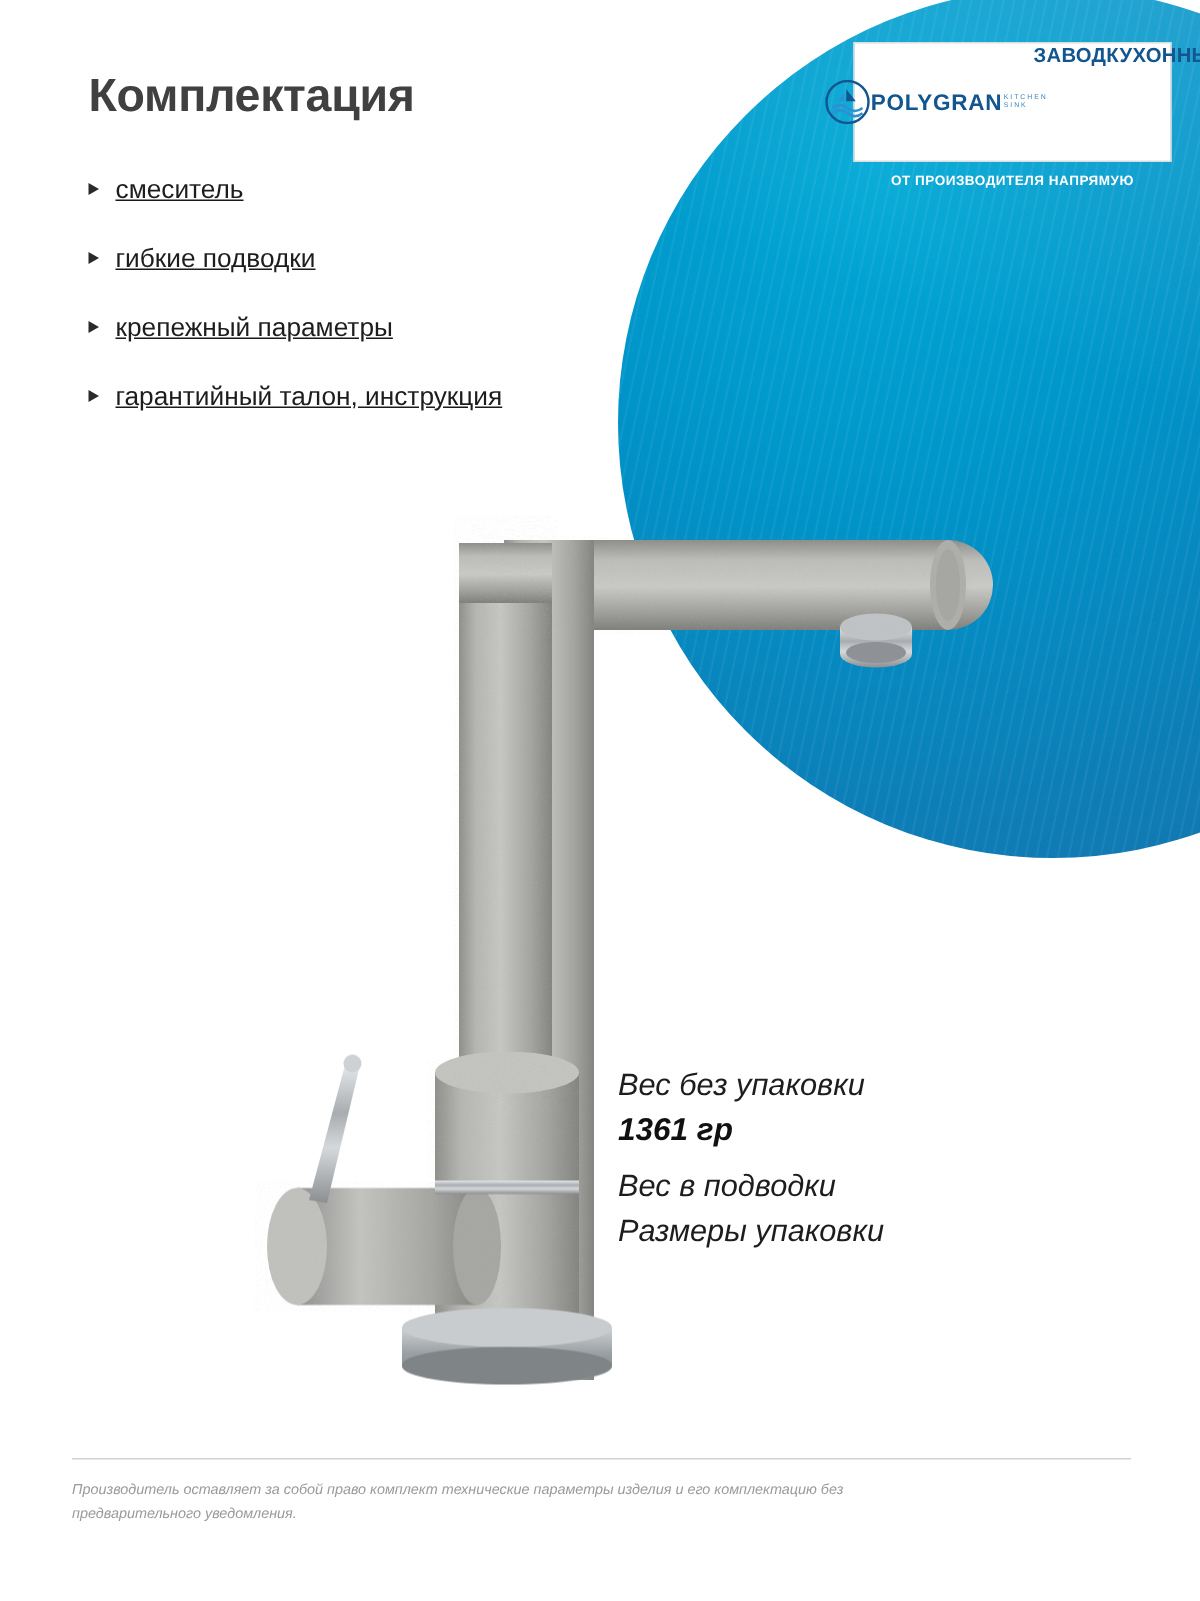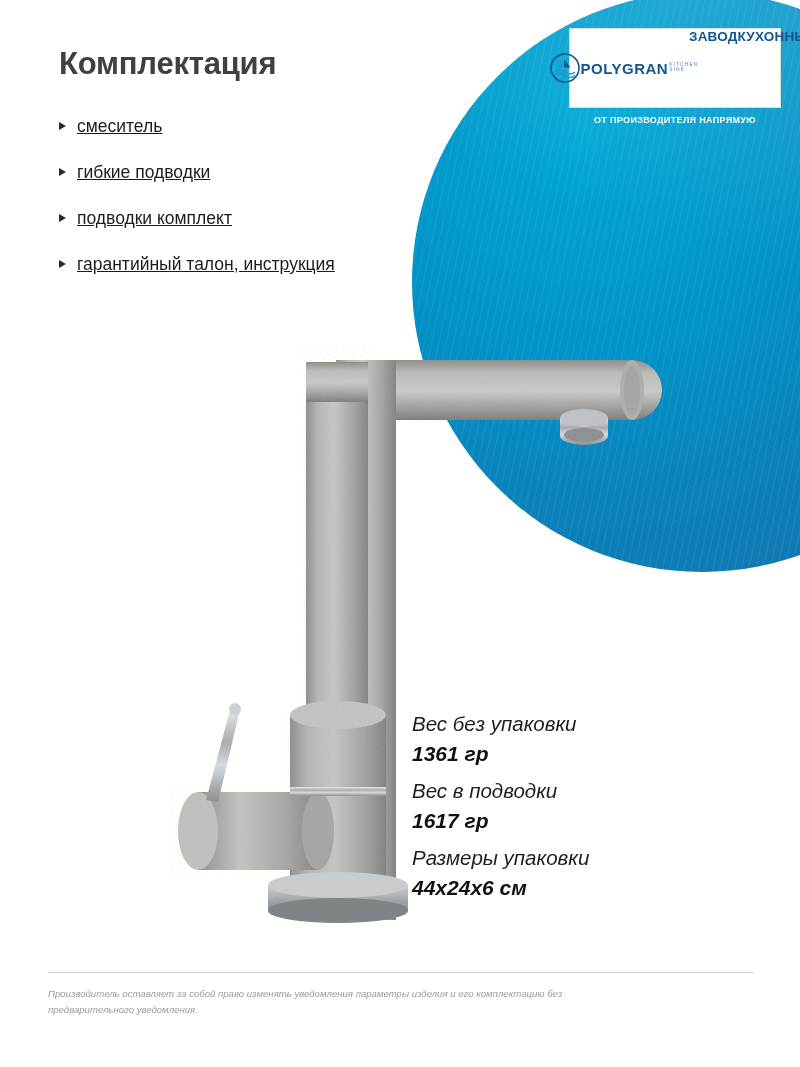--- a/index.html
+++ b/index.html
@@ -241,21 +241,21 @@
   <li>
     <span class="tri"></span>
     <span>смеситель</span>
   </li>
   <li>
     <span class="tri"></span>
     <span>гибкие подводки</span>
   </li>
   <li>
     <span class="tri"></span>
-    <span>подводки комплект</span>
+    <span>крепежный параметры</span>
   </li>
   <li>
     <span class="tri"></span>
     <span>гарантийный талон, инструкция</span>
   </li>
 </ul>
 
 <div class="faucet">
   <svg width="610" height="650" viewBox="0 0 610 650" aria-hidden="true">
     <defs>
@@ -340,19 +340,17 @@
     <path d="M178 585 h140 v26 a70 12 0 0 1 -140 0 z" fill="url(#gBase)"></path>
     <ellipse cx="248" cy="585" rx="70" ry="13" fill="#c8ccce"></ellipse>
     <ellipse cx="248" cy="610" rx="70" ry="12" fill="#7f8487"></ellipse>
   </svg>
 </div>
 
 <div class="specs">
   <div class="lbl">Вес без упаковки</div>
   <div class="val">1361 гр</div>
   <div class="lbl">Вес в подводки</div>
-  <div class="val">1617 гр</div>
   <div class="lbl">Размеры упаковки</div>
-  <div class="val">44х24х6 см</div>
 </div>
 
 <div class="footer-rule"></div>
-<div class="footer-note">Производитель оставляет за собой право изменять уведомления параметры изделия и его комплектацию без предварительного уведомления.</div>
+<div class="footer-note">Производитель оставляет за собой право комплект технические параметры изделия и его комплектацию без предварительного уведомления.</div>
 
 </body></html>

